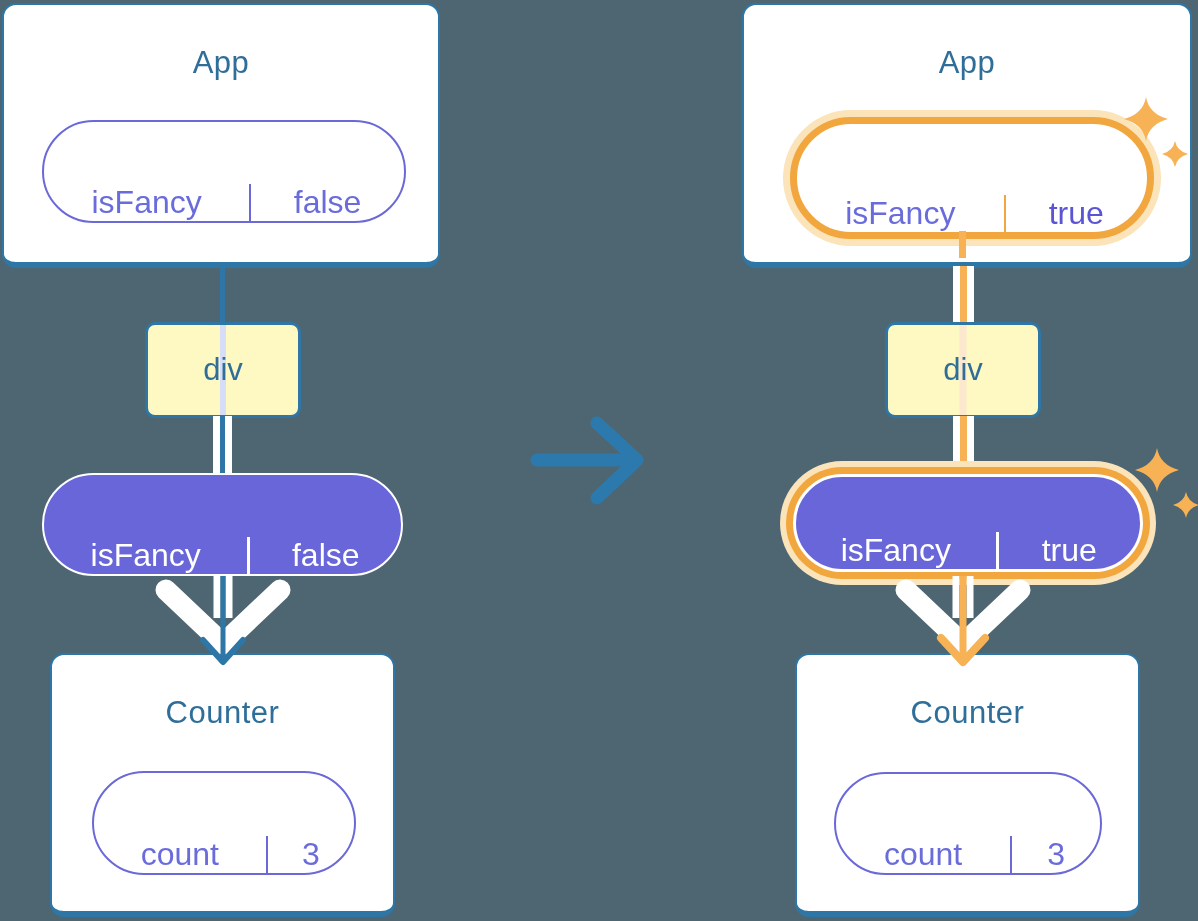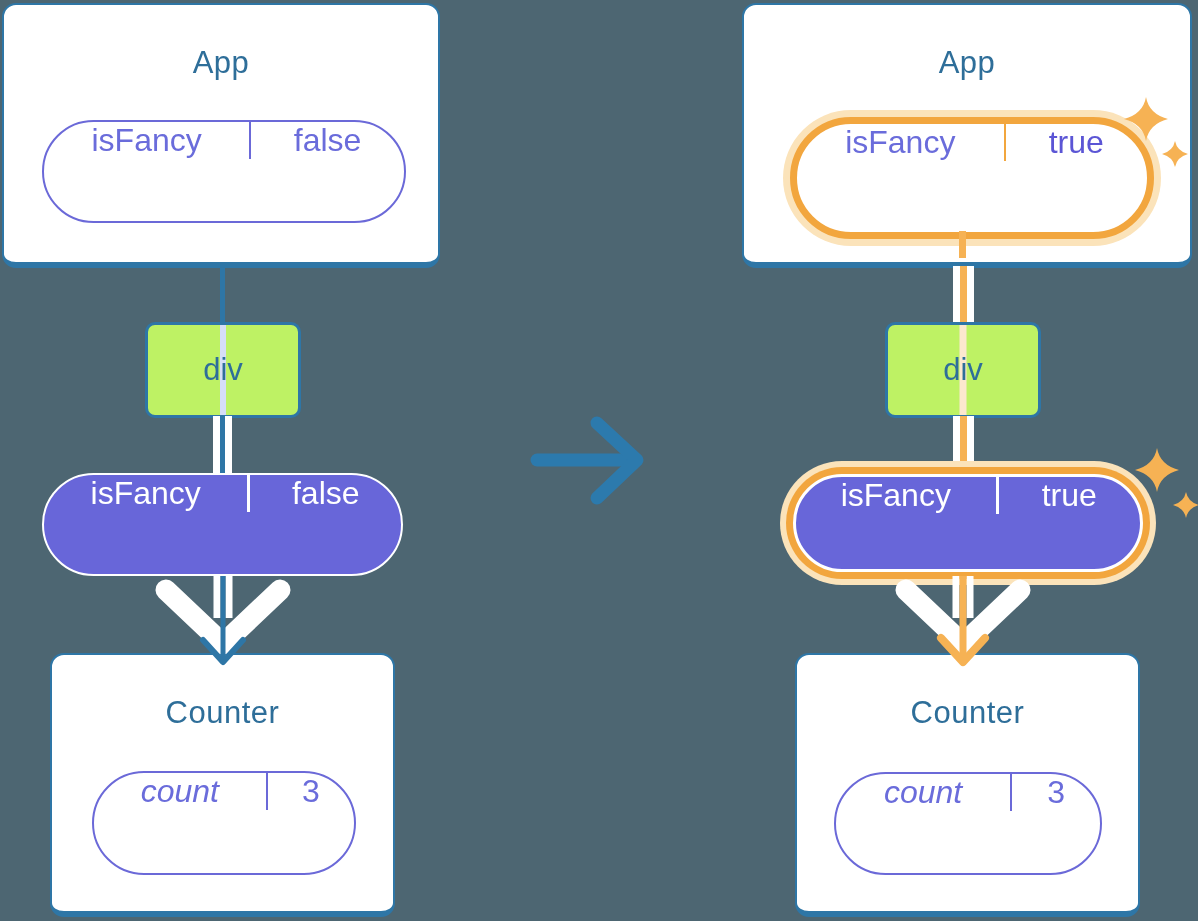--- a/index.html
+++ b/index.html
@@ -14,33 +14,33 @@
     position:absolute;background:#fff;
     border:2px solid #2E76A6;border-bottom-width:6px;
     border-radius:14px;
   }
   .node-title{
     position:absolute;top:40px;left:0;right:0;text-align:center;
     font-size:31px;font-weight:500;color:#2E6E99;letter-spacing:.5px;
   }
   
   .divbox{
-    position:absolute;background:#bef264;border:3px solid #2E76A6;border-radius:10px;
+    position:absolute;background:#fef9c3;border:3px solid #2E76A6;border-radius:10px;
     display:flex;align-items:center;justify-content:center;
     font-size:31px;font-weight:500;color:#2E6E99;
   }
   .pass{position:absolute;top:0;bottom:0;left:50%;transform:translateX(-50%);}
   .pass.lav{width:6px;background:#D6DEF7;}
   .pass.peach{width:7px;background:#FCE8CF;}
   .divbox .lbl{position:relative;}
   
-  .pill{position:absolute;display:flex;align-items:flex-start;border-radius:999px;}
+  .pill{position:absolute;display:flex;align-items:flex-end;border-radius:999px;}
   .pill .cell{display:flex;align-items:center;justify-content:center;font-size:32px;}
   .pill .cell.name{flex:0 0 57%;}
-  .pill.counterpill .cell.name{flex:0 0 66%;font-style:italic;}
+  .pill.counterpill .cell.name{flex:0 0 66%;}
   .pill .cell.val{flex:1 1 auto;}
   .outline-pill{background:#fff;border:2px solid #6B69D8;color:#6A6CDB;}
   .outline-pill .cell+.cell{border-left:2px solid #6B69D8;}
   .purple-pill{background:#6866D9;border:2px solid #fff;color:#fff;}
   .purple-pill .cell+.cell{border-left:3px solid #fff;}
   .fancy-white{background:#fff;border:7px solid #F2A63E;box-shadow:0 0 0 7px #FBE3BA;color:#6A6CDB;}
   .fancy-white .cell+.cell{border-left:2px solid #F2A63E;}
   .fancy-white .bold-val{color:#5B55D5;}
   .fancy-purple{background:#6866D9;border:3px solid #fff;
     box-shadow:0 0 0 7px #F2A63E,0 0 0 13px #FBE3BA;color:#fff;}

